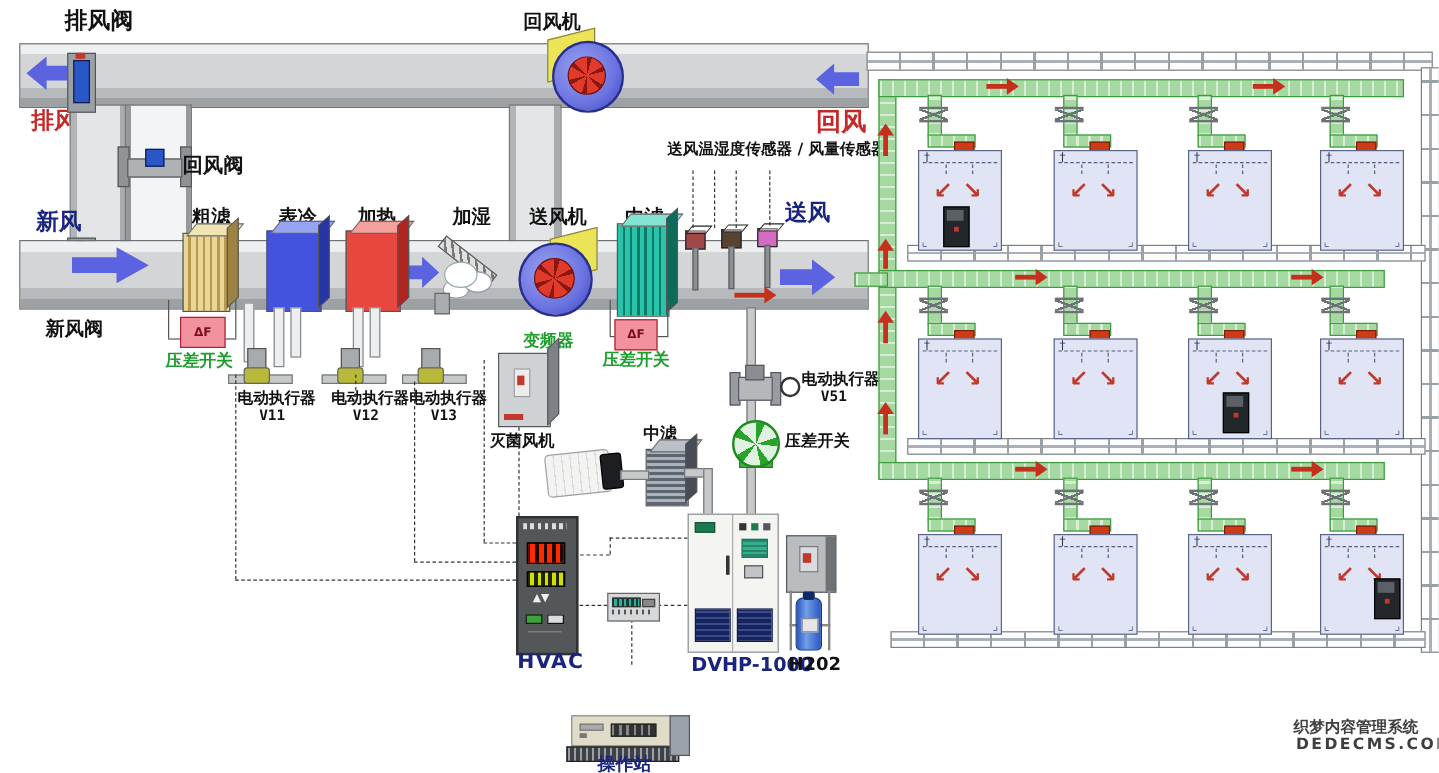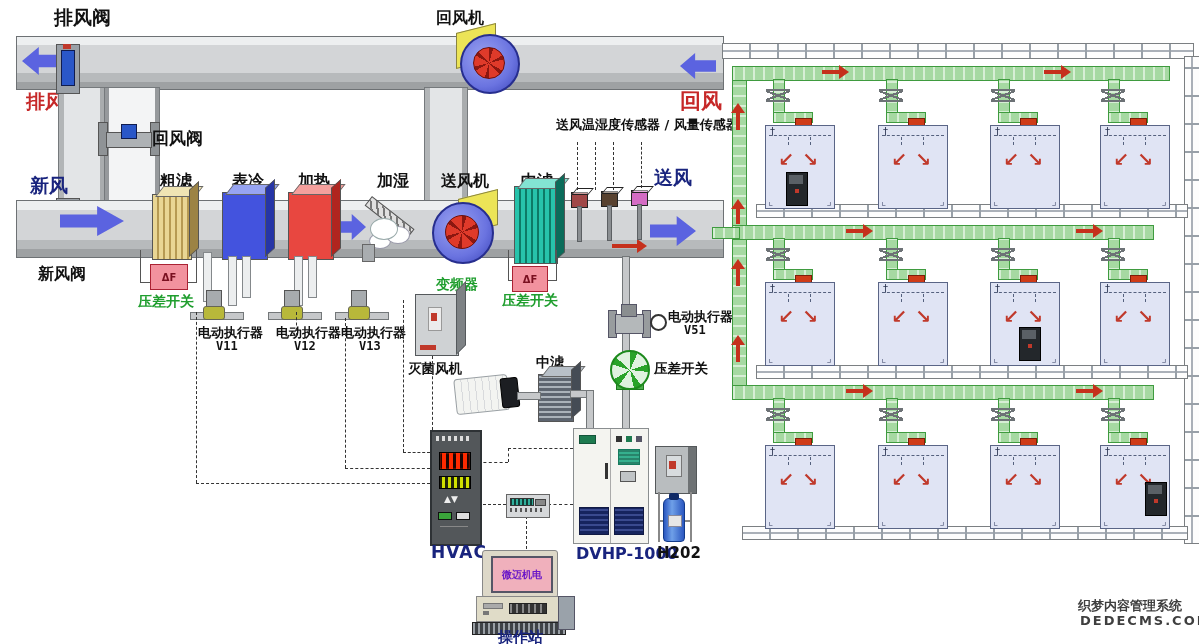--- a/index.html
+++ b/index.html
@@ -283,23 +283,20 @@
   </div>
   <div class="abs" style="left:658px;top:492px;width:2px;height:50px;background:#888;"></div>
   <div class="abs" style="left:690px;top:492px;width:2px;height:50px;background:#888;"></div>
   <div class="abs" style="left:658px;top:520px;width:34px;height:2px;background:#888;"></div>
   <div class="abs" style="left:663px;top:498px;width:20px;height:42px;background:linear-gradient(90deg,#2b57c0,#6fa0e8 40%,#2b57c0);border:1px solid #123a8a;border-radius:6px 6px 4px 4px;">
     <div class="abs" style="left:5px;top:-6px;width:10px;height:7px;background:#102a66;border-radius:2px;"></div>
     <div class="abs" style="left:4px;top:16px;width:12px;height:10px;background:#e6e6e6;border:1px solid #889;"></div>
   </div>
   <div class="lbl" style="left:657px;top:546px;font-size:15px;">H202</div>
 
-  <div class="abs" style="left:482px;top:550px;width:74px;height:46px;background:#ddd8c8;border:1px solid #888;border-radius:3px;">
-    <div class="abs" style="left:8px;top:5px;width:58px;height:33px;background:#f0b0bc;border:2px solid #556;display:flex;align-items:center;justify-content:center;font-size:10px;font-weight:bold;color:#6a18c8;">微迈机电</div>
-  </div>
   <div class="abs" style="left:476px;top:596px;width:84px;height:24px;background:#e0dcc8;border:1px solid #888;">
     <div class="abs" style="left:32px;top:6px;width:36px;height:9px;background:#333;background-image:repeating-linear-gradient(90deg,#888 0 2px,#333 2px 6px);border:1px solid #222;"></div>
     <div class="abs" style="left:6px;top:6px;width:18px;height:4px;background:#aaa;border:1px solid #777;"></div>
     <div class="abs" style="left:6px;top:14px;width:6px;height:4px;background:#777;"></div>
   </div>
   <div class="abs" style="left:472px;top:622px;width:92px;height:11px;background:#3e4246;border:1px solid #222;background-image:repeating-linear-gradient(90deg,#9aa0a6 0 2px,#3e4246 2px 5px);"></div>
   <div class="abs" style="left:558px;top:596px;width:15px;height:32px;background:#9aa2aa;border:1px solid #556;"></div>
   <div class="lbl navy" style="left:498px;top:630px;font-size:15px;">操作站</div>
 
   <div class="reth" style="left:722px;top:43px;width:470px;height:14px;"></div>

